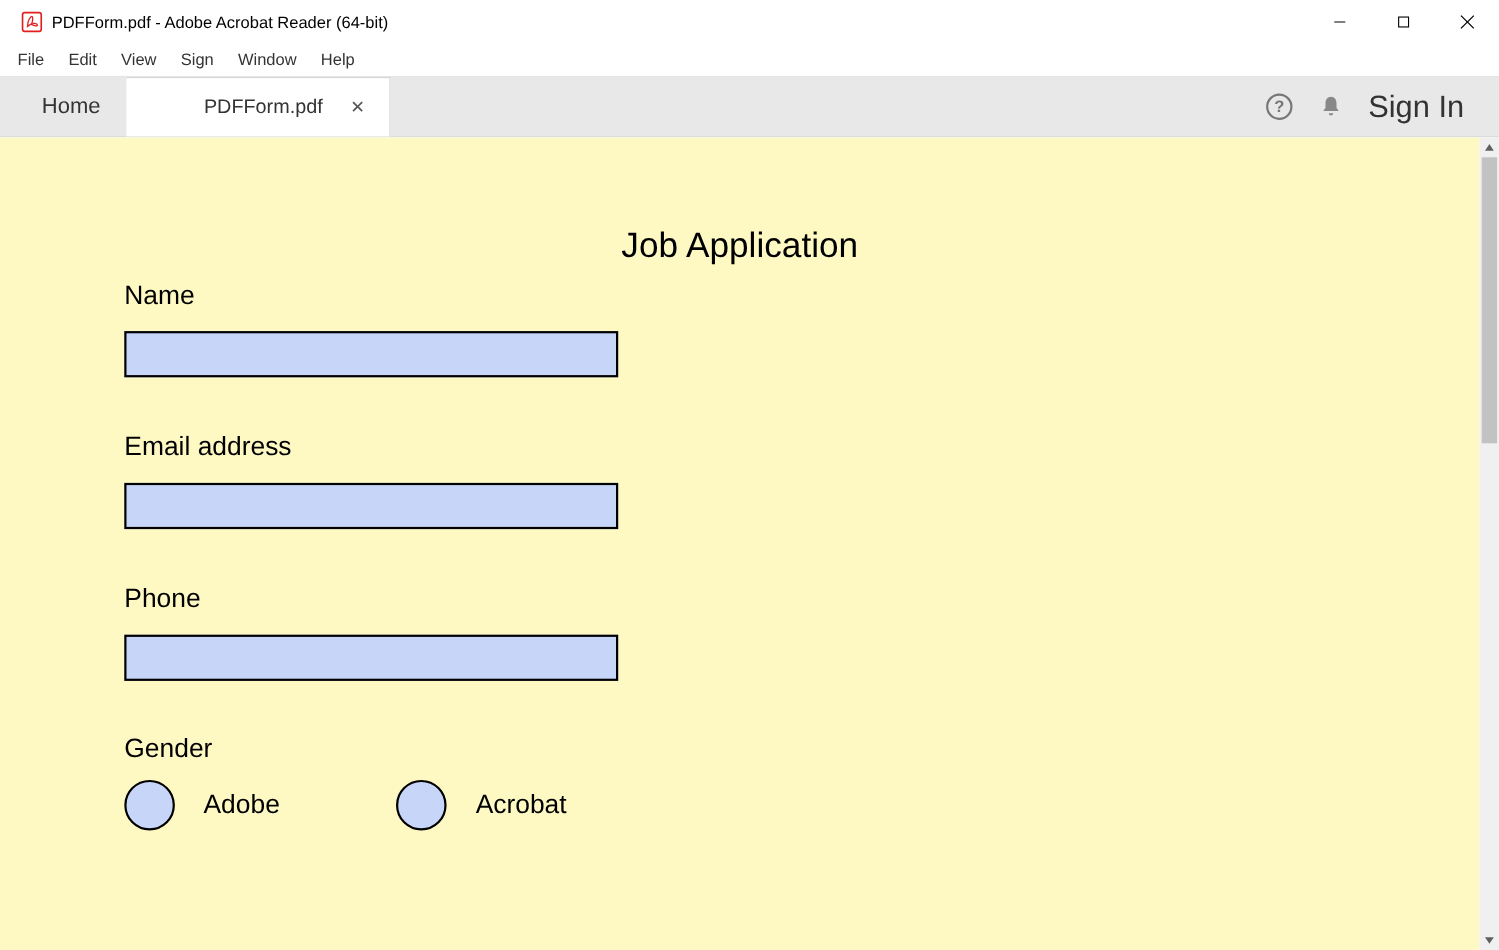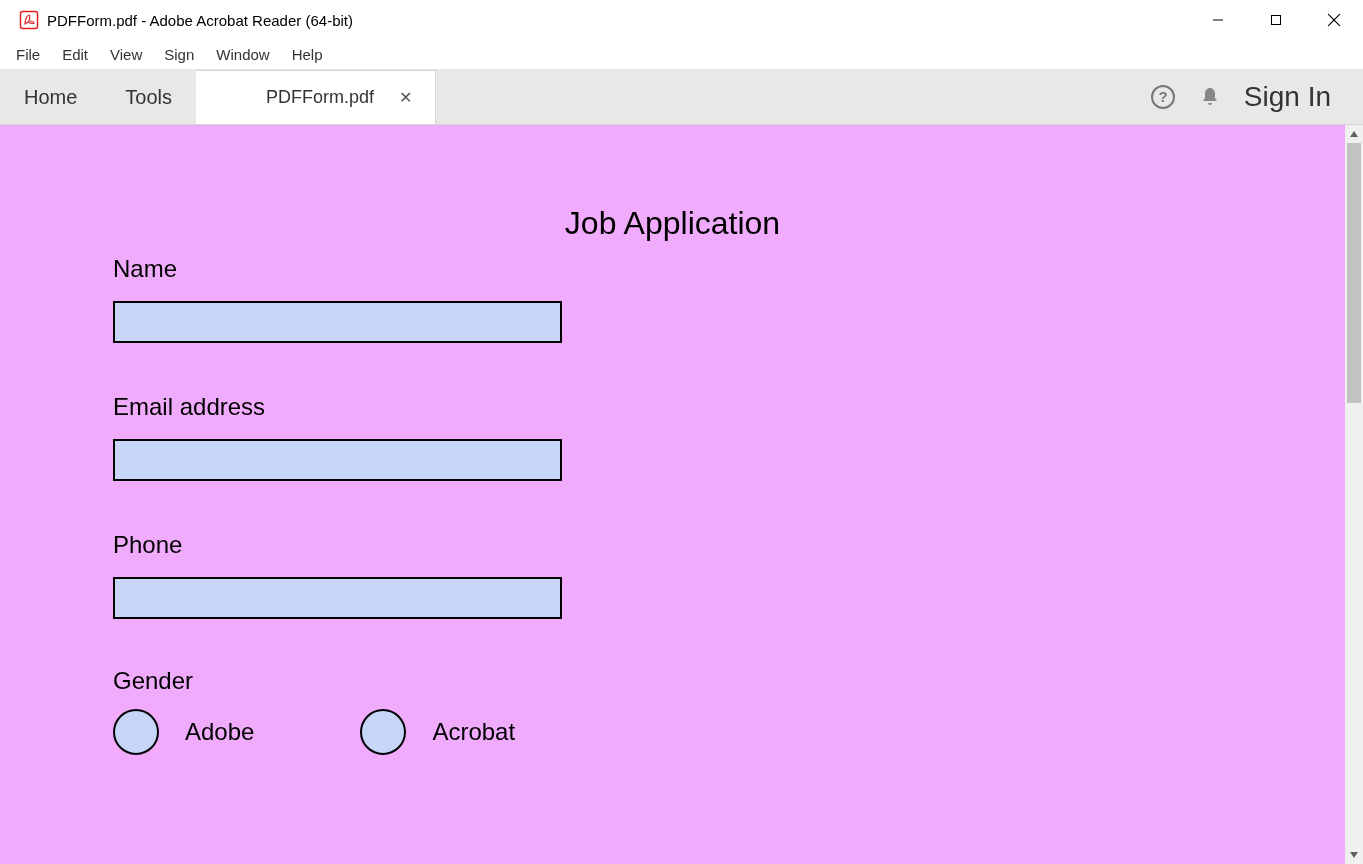--- a/index.html
+++ b/index.html
@@ -62,20 +62,21 @@
       color: #333;
       cursor: pointer;
     }
     .tab-bar {
       height: 55px;
       background: #e8e8e8;
       border-bottom: 1px solid #d6d6d6;
       display: flex;
       align-items: stretch;
       justify-content: space-between;
+      padding-left: 14px;
     }
     .tab-bar-left {
       display: flex;
       align-items: stretch;
     }
     .nav-tab {
       padding: 0 24px;
       display: flex;
       align-items: center;
       font-size: 20px;
@@ -152,21 +153,21 @@
       height: 260px;
       background: #c2c2c2;
       cursor: pointer;
     }
     .document-page {
       position: absolute;
       left: 0;
       top: 0;
       right: 18px;
       height: 100%;
-      background: #f0abfc;
+      background: #fef9c3;
       padding: 80px 0 0 0;
     }
     .form-title {
       text-align: center;
       font-size: 32px;
       font-weight: 400;
       color: #000;
       margin-bottom: 6px;
       font-family: Arial, sans-serif;
     }
@@ -253,23 +254,20 @@
   <span class="menu-item">Sign</span>
   <span class="menu-item">Window</span>
   <span class="menu-item">Help</span>
 </div>
 
 <div class="tab-bar">
   <div class="tab-bar-left">
     <div class="nav-tab">
         <span>Home</span>
       </div>
-    <div class="nav-tab">
-        <span>Tools</span>
-      </div>
     <div class="doc-tab">
       <span>PDFForm.pdf</span>
       <span class="tab-close">✕</span>
     </div>
   </div>
   <div class="tab-bar-right">
     <span class="icon-btn">
       <svg width="26" height="26" viewBox="0 0 26 26">
           <circle cx="13" cy="13" r="11" fill="none" stroke="#777" stroke-width="2"></circle>
           <text x="13" y="18" text-anchor="middle" font-size="15" fill="#777" font-family="Arial" font-weight="bold">?</text>

